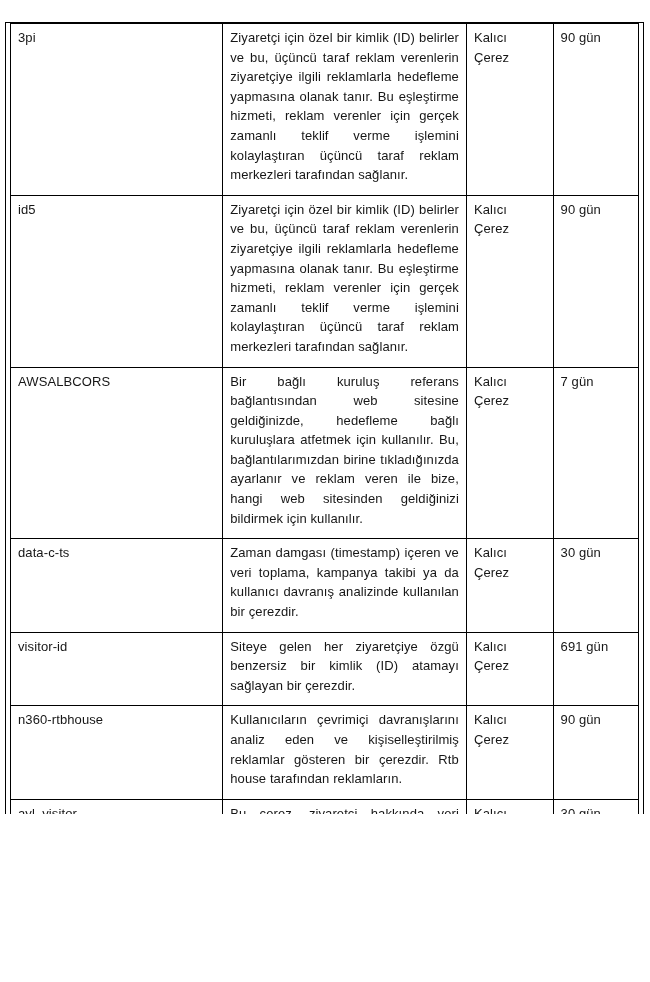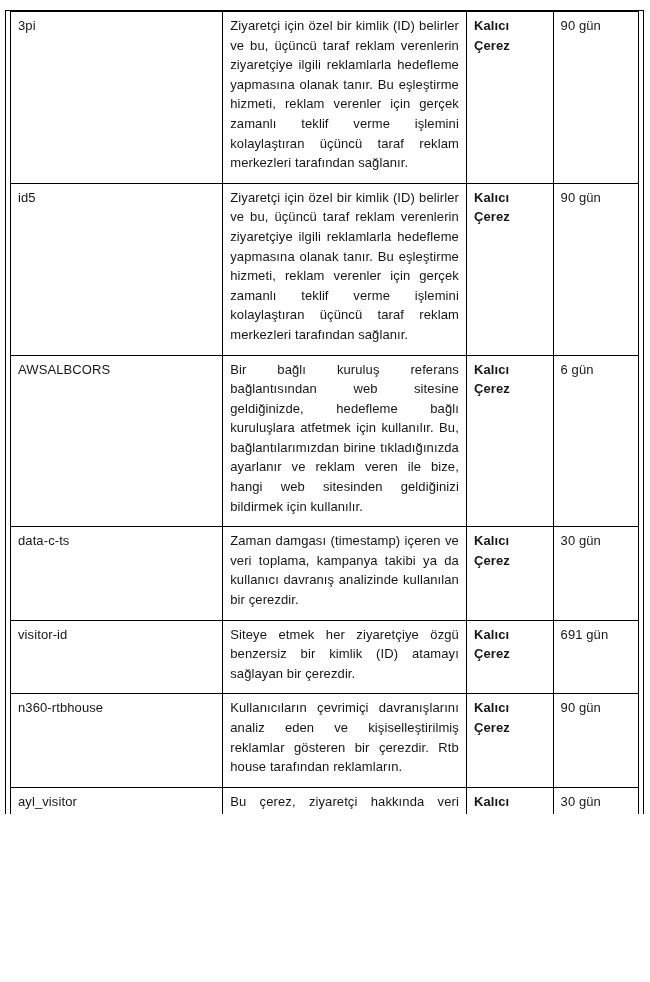--- a/index.html
+++ b/index.html
@@ -6,21 +6,21 @@
     margin: 0;
     padding: 0;
     background: #ffffff;
     font-family: "Liberation Sans", sans-serif;
     color: #161616;
   }
   .page {
     width: 650px;
     height: 814px;
     box-sizing: border-box;
-    padding: 10px 5px;
+    padding: 22px 5px;
     background: #ffffff;
     border-radius: 31px;
   }
   
   .table-wrap {
     border: 1.5px solid #000;
     padding: 0 4px;
     box-sizing: border-box;
     width: 639px;
     min-height: 968px;
@@ -42,21 +42,20 @@
     line-height: 19.6px;
     letter-spacing: 0.1px;
     word-wrap: break-word;
   }
   td.cell-description .cell-inner {
     text-align: justify;
     text-justify: inter-word;
   }
   td.cell-type .cell-inner {
     max-width: 52px; 
-    font-weight: bold;
   }
   td.cell-name .cell-inner,
   td.cell-duration .cell-inner {
     text-align: left;
   }
 </style>
 </head>
 <body>
 
 <div class="page">
@@ -101,21 +100,21 @@
             <td class="cell cell-name">
               <div class="cell-inner">AWSALBCORS</div>
             </td>
             <td class="cell cell-description">
               <div class="cell-inner">Bir bağlı kuruluş referans bağlantısından web sitesine geldiğinizde, hedefleme bağlı kuruluşlara atfetmek için kullanılır. Bu, bağlantılarımızdan birine tıkladığınızda ayarlanır ve reklam veren ile bize, hangi web sitesinden geldiğinizi bildirmek için kullanılır.</div>
             </td>
             <td class="cell cell-type">
               <div class="cell-inner">Kalıcı Çerez</div>
             </td>
             <td class="cell cell-duration">
-              <div class="cell-inner">6 gün</div>
+              <div class="cell-inner">7 gün</div>
             </td>
           </tr>
           <tr>
             <td class="cell cell-name">
               <div class="cell-inner">data-c-ts</div>
             </td>
             <td class="cell cell-description">
               <div class="cell-inner">Zaman damgası (timestamp) içeren ve veri toplama, kampanya takibi ya da kullanıcı davranış analizinde kullanılan bir çerezdir.</div>
             </td>
             <td class="cell cell-type">
@@ -123,21 +122,21 @@
             </td>
             <td class="cell cell-duration">
               <div class="cell-inner">30 gün</div>
             </td>
           </tr>
           <tr>
             <td class="cell cell-name">
               <div class="cell-inner">visitor-id</div>
             </td>
             <td class="cell cell-description">
-              <div class="cell-inner">Siteye etmek her ziyaretçiye özgü benzersiz bir kimlik (ID) atamayı sağlayan bir çerezdir.</div>
+              <div class="cell-inner">Siteye gelen her ziyaretçiye özgü benzersiz bir kimlik (ID) atamayı sağlayan bir çerezdir.</div>
             </td>
             <td class="cell cell-type">
               <div class="cell-inner">Kalıcı Çerez</div>
             </td>
             <td class="cell cell-duration">
               <div class="cell-inner">691 gün</div>
             </td>
           </tr>
           <tr>
             <td class="cell cell-name">

